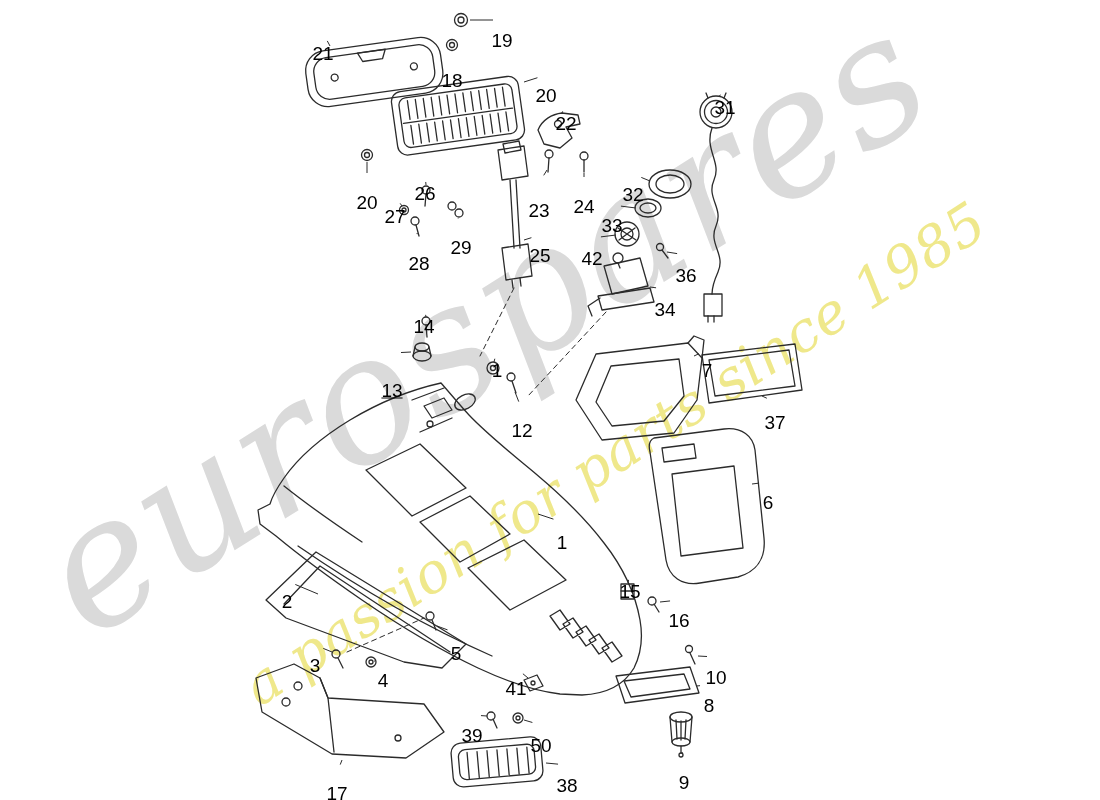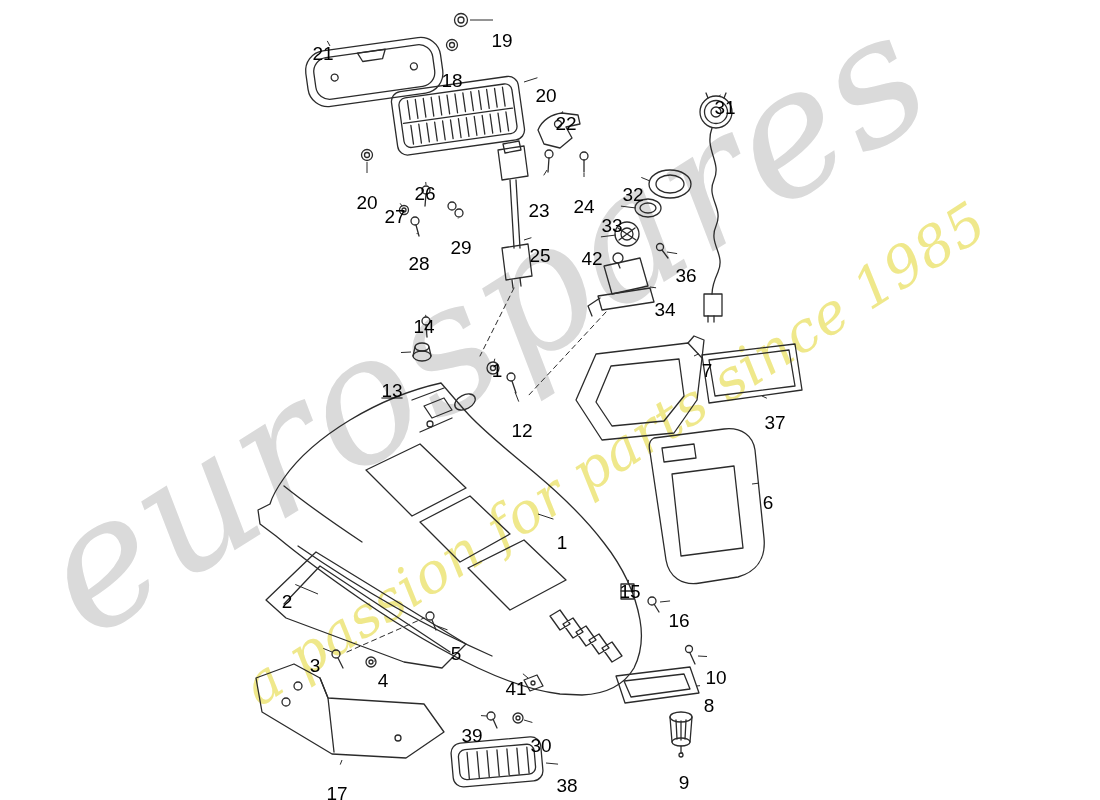--- a/index.html
+++ b/index.html
@@ -339,16 +339,16 @@
       <div class="part-label" style="left: 546px; top: 75px;">20</div>
       <div class="part-label" style="left: 725px; top: 87px;">31</div>
       <div class="part-label" style="left: 633px; top: 174px;">32</div>
       <div class="part-label" style="left: 612px; top: 205px;">33</div>
       <div class="part-label" style="left: 665px; top: 289px;">34</div>
       <div class="part-label" style="left: 592px; top: 238px;">42</div>
       <div class="part-label" style="left: 686px; top: 255px; text-align: center;">36</div>
       <div class="part-label" style="left: 775px; top: 402px;">37</div>
       <div class="part-label" style="left: 567px; top: 765px;">38</div>
       <div class="part-label" style="left: 472px; top: 715px;">39</div>
-      <div class="part-label" style="left: 541px; top: 725px;">30</div>
+      <div class="part-label" style="left: 541px; top: 725px;">50</div>
       <div class="part-label" style="left: 516px; top: 668px;">41</div>
     </div>
 </div>
 
 </body></html>

